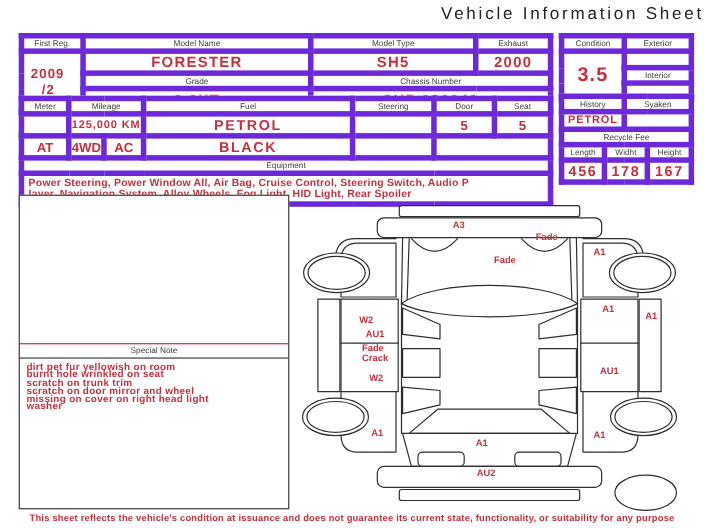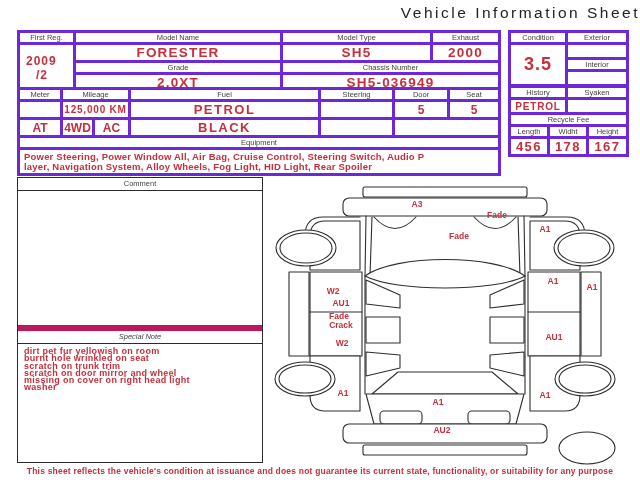--- a/index.html
+++ b/index.html
@@ -1,21 +1,21 @@
 <!DOCTYPE html>
 <html><head>
 <meta charset="utf-8">
 <style>
   html,body{margin:0;padding:0;background:#fff;}
   .sheet{position:relative;width:640px;height:480px;background:#fff;overflow:hidden;
          font-family:"Liberation Sans",sans-serif;}
   .title{position:absolute;top:4px;left:0;width:100%;text-align:right;
          font-size:15.5px;letter-spacing:2.5px;color:#222;}
   table{border-collapse:collapse;table-layout:fixed;position:absolute;background:#fff;}
-  td,th{border:3px solid #6d28d9;padding:0;overflow:hidden;white-space:nowrap;}
+  td,th{border:5px solid #6d28d9;padding:0;overflow:hidden;white-space:nowrap;}
   th{font-size:7.5px;font-weight:normal;color:#3f3f3f;text-align:center;}
   td{color:#c5303c;font-weight:bold;text-align:center;}
   .t1{left:17px;top:30px;width:481px;}
   .t2{left:17px;top:87px;width:481px;}
   .ba{left:508px;top:30px;width:118px;}
   .bb{left:508px;top:85px;width:118px;}
   .hr{height:10px;} .vr{height:15px;} .hr2{height:9px;} .eqr{height:22px;} .fee{height:22px;} .lwh{height:13px;}
   .v14{font-size:13.5px;letter-spacing:1.2px;}
   .v13{font-size:13px;letter-spacing:1.5px;}
   .v12{font-size:12px;}
@@ -25,21 +25,21 @@
   .vbig .l2{padding-left:10px;}
   .v35{font-size:18px;letter-spacing:1px;}
   .vfee{font-size:15px;letter-spacing:1.5px;}
   .veq{font-size:9.5px;line-height:9.5px;text-align:left;padding:2px 4px;letter-spacing:0.2px;
        white-space:normal;}
   .cbox{position:absolute;left:17px;top:177px;width:246px;height:286px;border:1px solid #2b2b2b;
         background:#fff;box-sizing:border-box;display:flex;flex-direction:column;}
   .bhdr{height:12px;line-height:12px;text-align:center;font-size:7.5px;color:#3f3f3f;
         border-bottom:1px solid #2b2b2b;flex:0 0 auto;}
   .cbody{height:134px;flex:0 0 auto;}
-  .nhdr{border-top:6px solid #be185d;font-style:italic;}
+  .nhdr{border-top:1px solid #be185d;}
   .nbody{flex:1 1 auto;padding:4px 6px;color:#c5303c;font-weight:bold;font-size:9px;
          line-height:7.3px;letter-spacing:0.3px;}
   .nbody div{margin:0;}
   .diagram{position:absolute;left:268px;top:183px;width:364px;height:282px;}
   .footer{position:absolute;top:466px;left:0;width:100%;text-align:center;
           font-size:8.5px;font-weight:bold;color:#c5303c;letter-spacing:0.2px;}
 </style>
 </head>
 <body>
 
@@ -177,21 +177,20 @@
     </tr>
     <tr class="lwh">
       <td class="v13">456</td>
       <td colspan="2" class="v13">178</td>
       <td class="v13">167</td>
     </tr>
   </tbody>
     </table>
 
   <div class="cbox">
-    <div class="bhdr">Comment</div>
     <div class="cbody"></div>
     <div class="bhdr nhdr">Special Note</div>
     <div class="nbody">
         <div>dirt pet fur yellowish on room</div>
         <div>burnt hole wrinkled on seat</div>
         <div>scratch on trunk trim</div>
         <div>scratch on door mirror and wheel</div>
         <div>missing on cover on  right head light</div>
         <div>washer</div>
       </div>

